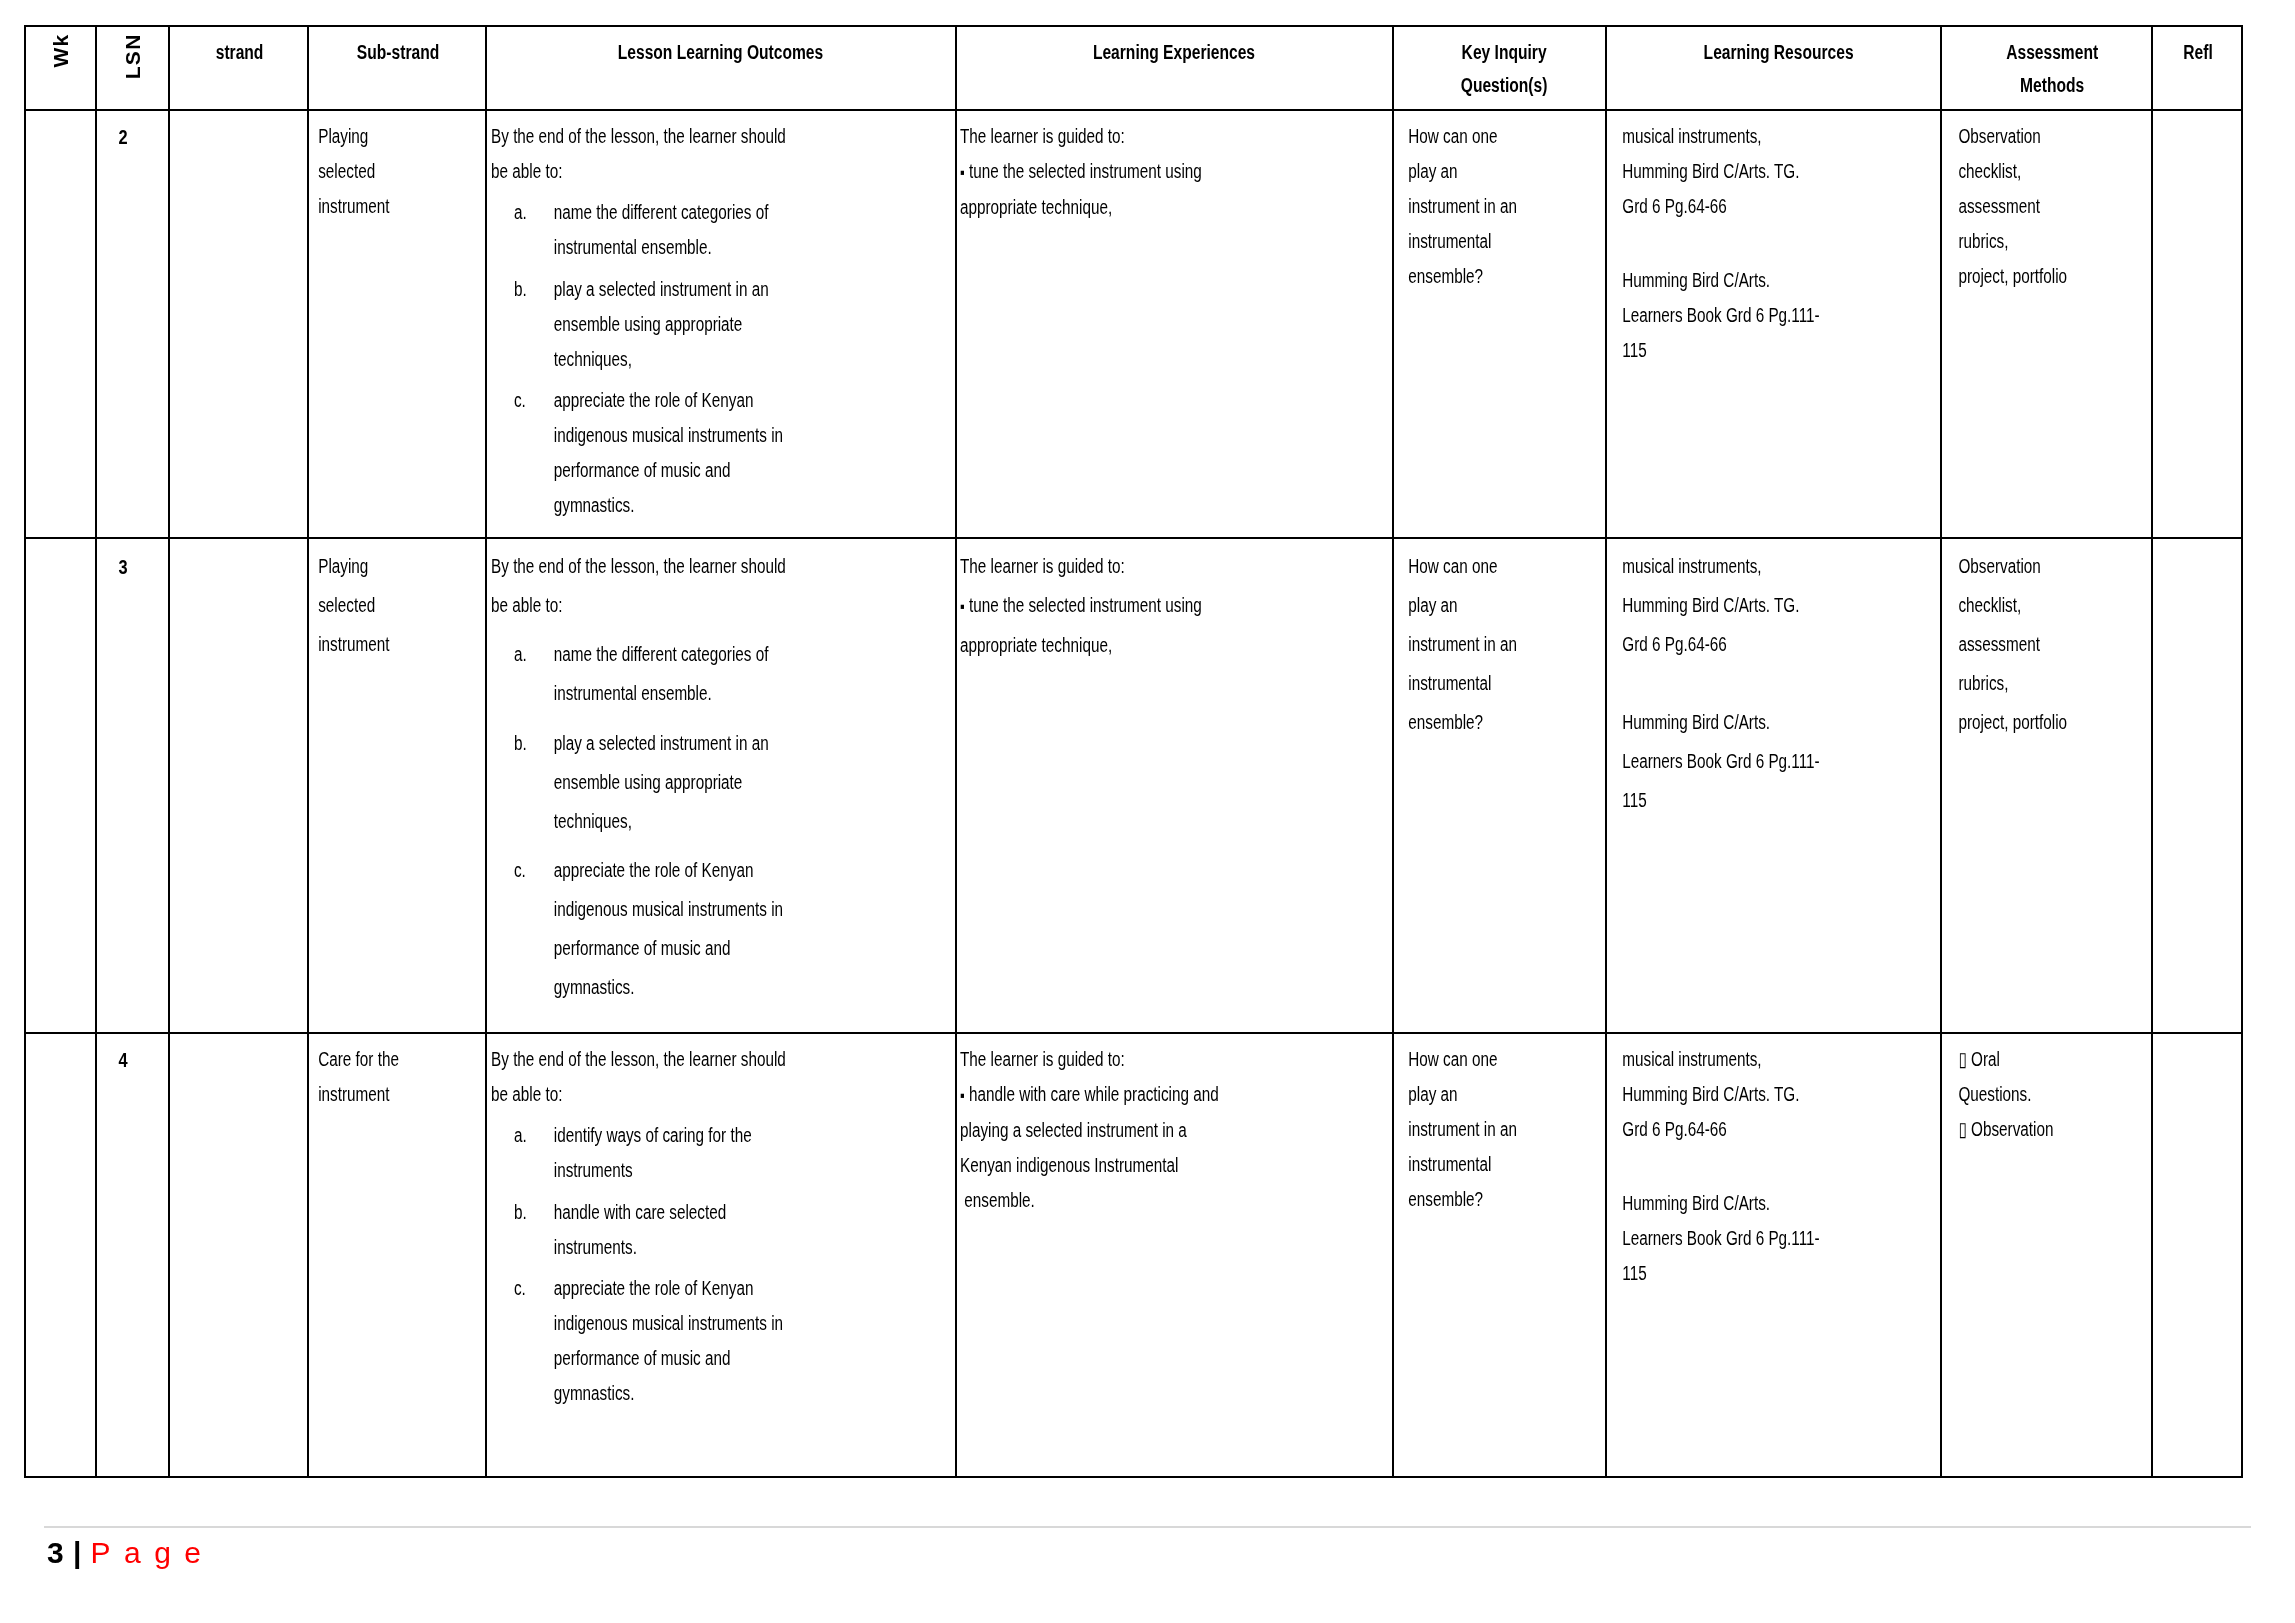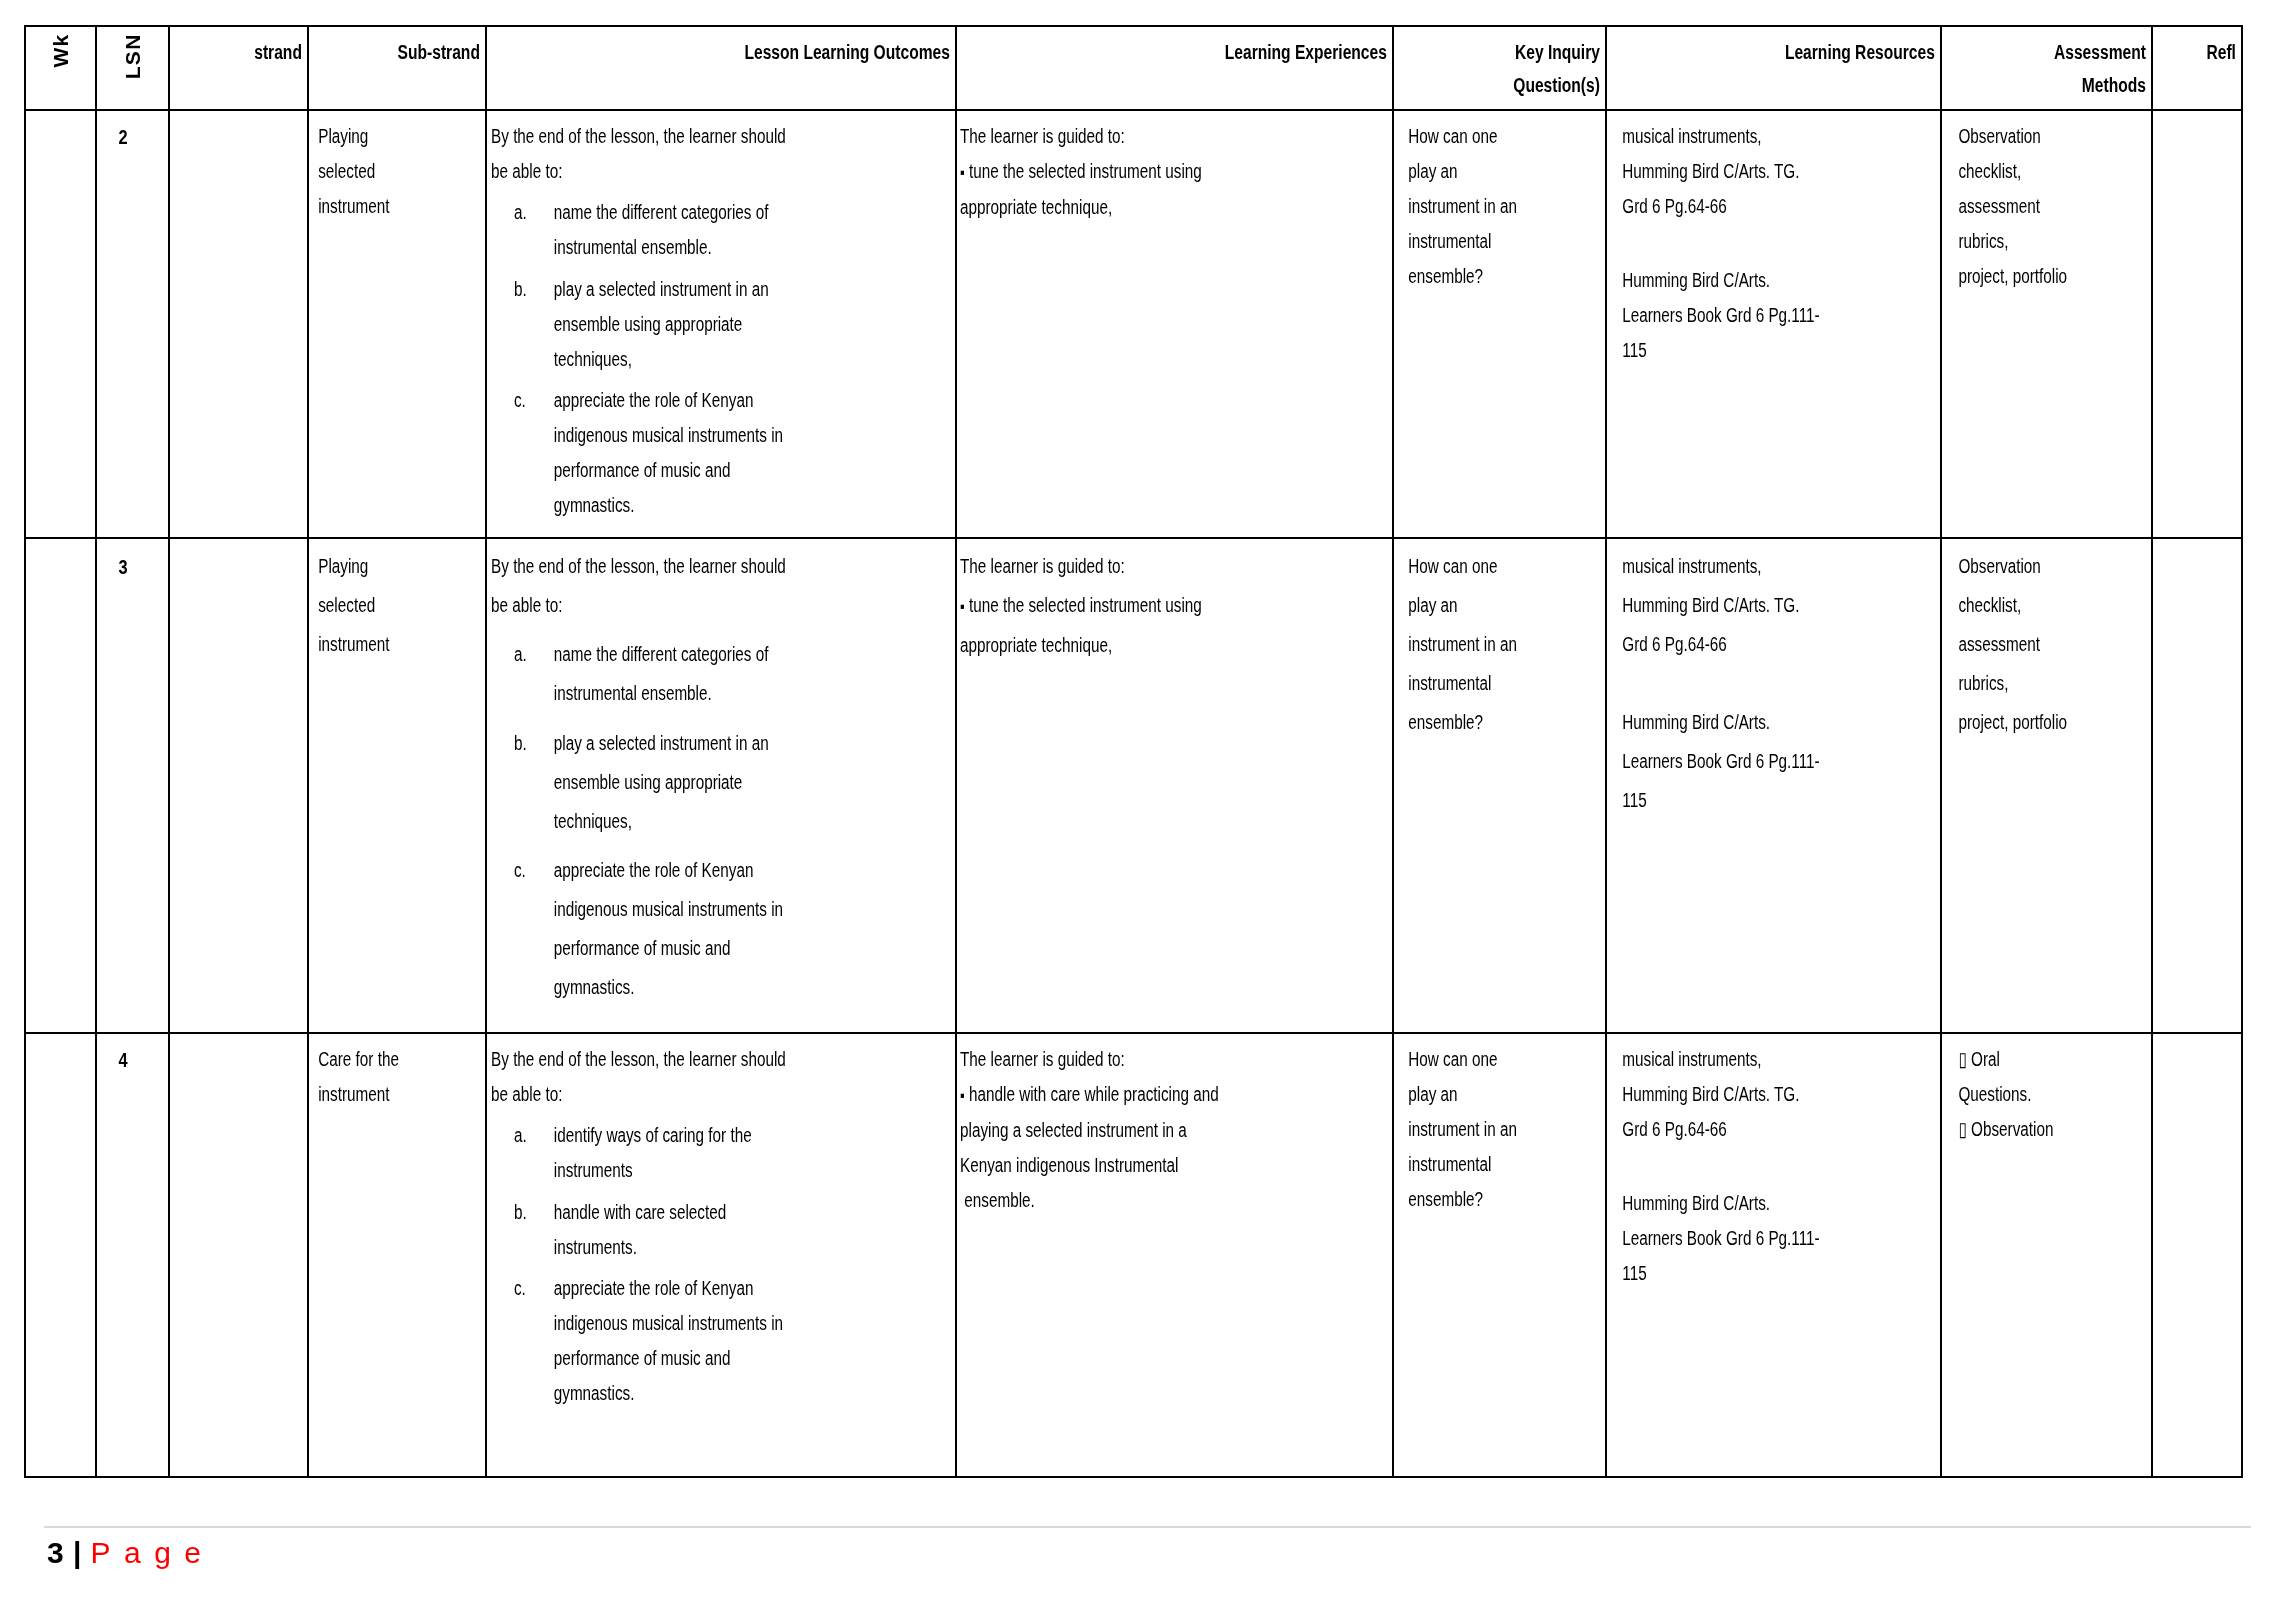--- a/index.html
+++ b/index.html
@@ -36,21 +36,21 @@
   }
   .pre{white-space:pre-line;}
   .cz p{margin:0;}
   
   th .cz{
     font-size:20px;
     font-weight:bold;
     line-height:33px;
     padding-top:9.2px;
   }
-  th{text-align:right;}
+  th{text-align:center;}
   th.vcell{vertical-align:bottom;text-align:center;}
   .vlabel{
     display:inline-block;
     writing-mode:vertical-rl;
     transform:rotate(180deg);
     font-weight:bold;
     font-size:21px;
     line-height:1;
     padding:3.9px 0 6.5px 0;
     letter-spacing:1.3px;

